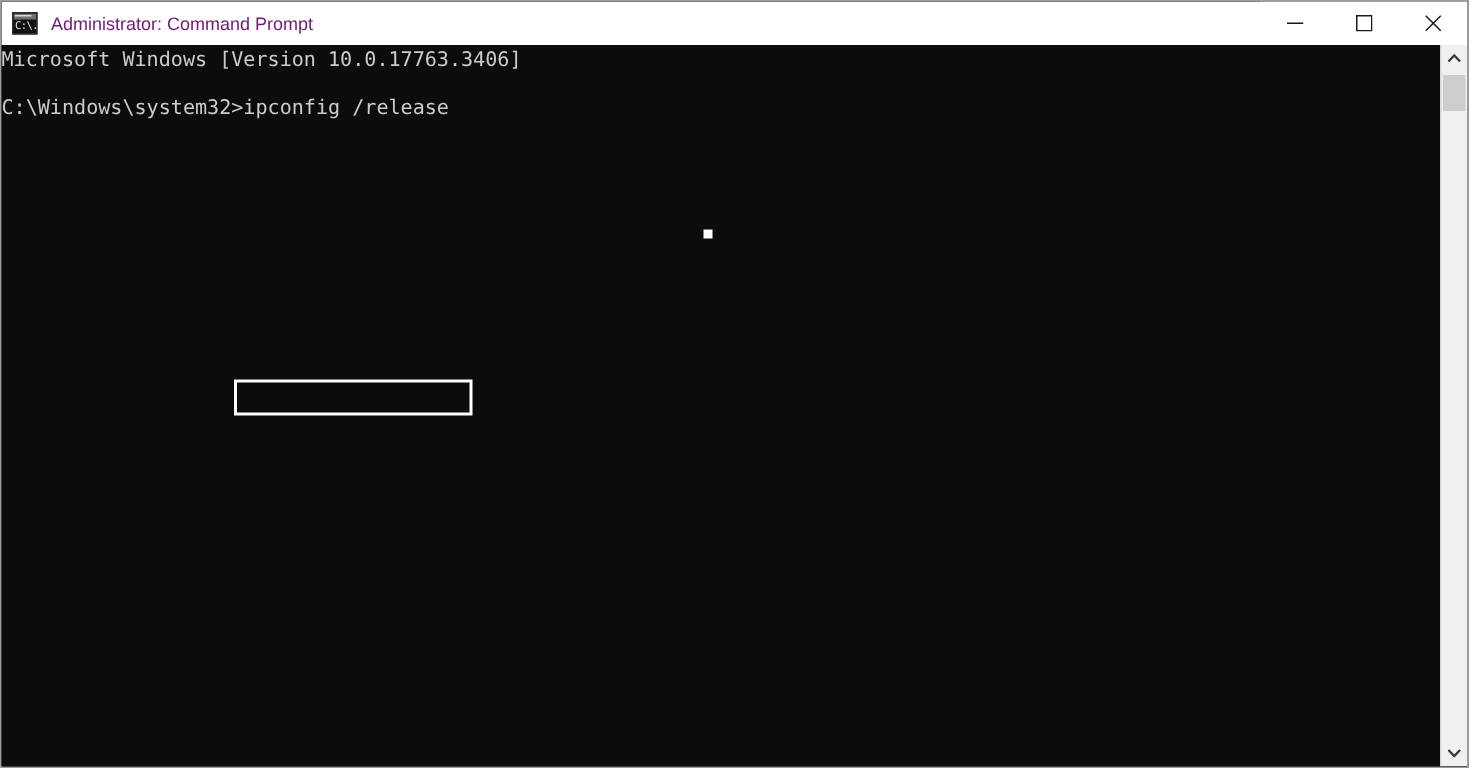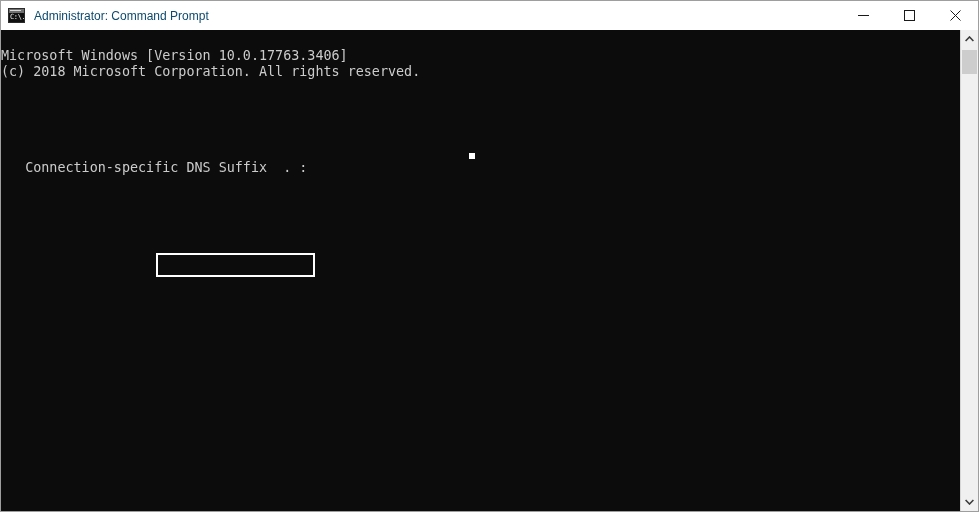--- a/index.html
+++ b/index.html
@@ -75,21 +75,21 @@
     left: 1px;
     color: #e6e6e6;
     font-family: "DejaVu Sans Mono", monospace;
     font-size: 7px;
     line-height: 9px;
     letter-spacing: -0.4px;
     white-space: nowrap;
   }
   .title-text {
     font-size: 12px;
-    color: #0c4a6e;
+    color: #701a75;
     margin-left: 9px;
     white-space: nowrap;
     overflow: hidden;
     text-overflow: ellipsis;
   }
 
   .win-buttons {
     display: flex;
     height: 100%;
     flex: 0 0 auto;
@@ -113,21 +113,21 @@
     bottom: 0;
     background: #0c0c0c;
     overflow: hidden;
   }
   .screen {
     position: absolute;
     top: 0;
     left: 0;
     right: 18px;
     bottom: 0;
-    padding-top: 18px;
+    padding-top: 3px;
     box-sizing: border-box;
   }
   .line {
     font-family: "DejaVu Sans Mono", monospace;
     font-size: 13.4px;
     line-height: 16px;
     height: 16px;
     color: #cccccc;
     white-space: pre;
     letter-spacing: 0px;
@@ -216,27 +216,26 @@
           <line x1="0.5" y1="0.5" x2="10.5" y2="10.5" stroke="#1a1a1a" stroke-width="1"></line>
           <line x1="10.5" y1="0.5" x2="0.5" y2="10.5" stroke="#1a1a1a" stroke-width="1"></line>
         </svg>
       </div>
     </div>
   </div>
 
   <div class="console">
     <div class="screen">
       <div class="line">Microsoft Windows [Version 10.0.17763.3406]</div>
-      <div class="line">(c) 2018 Microsoft Corporation. All rights reserved.</div>
-      <div class="line"></div>
-      <div class="line"></div>
-      <div class="line"></div>
-      <div class="line"></div>
-      <div class="line"></div>
-      <div class="line">   Connection-specific DNS Suffix  . :</div>
+      <div class="line"></div>
+      <div class="line">C:\Windows\system32&gt;ipconfig /release</div>
+      <div class="line"></div>
+      <div class="line"></div>
+      <div class="line"></div>
+      <div class="line"></div>
       <div class="line"></div>
 
       <div class="cursor-artifact"></div>
       <div class="highlight-box"></div>
     </div>
 
     <div class="scrollbar">
       <div class="sb-arrow up">
         <svg width="9" height="6" viewBox="0 0 9 6">
           <path d="M0.6 5 L4.5 1 L8.4 5" fill="none" stroke="#3c3c3c" stroke-width="1.6"></path>

